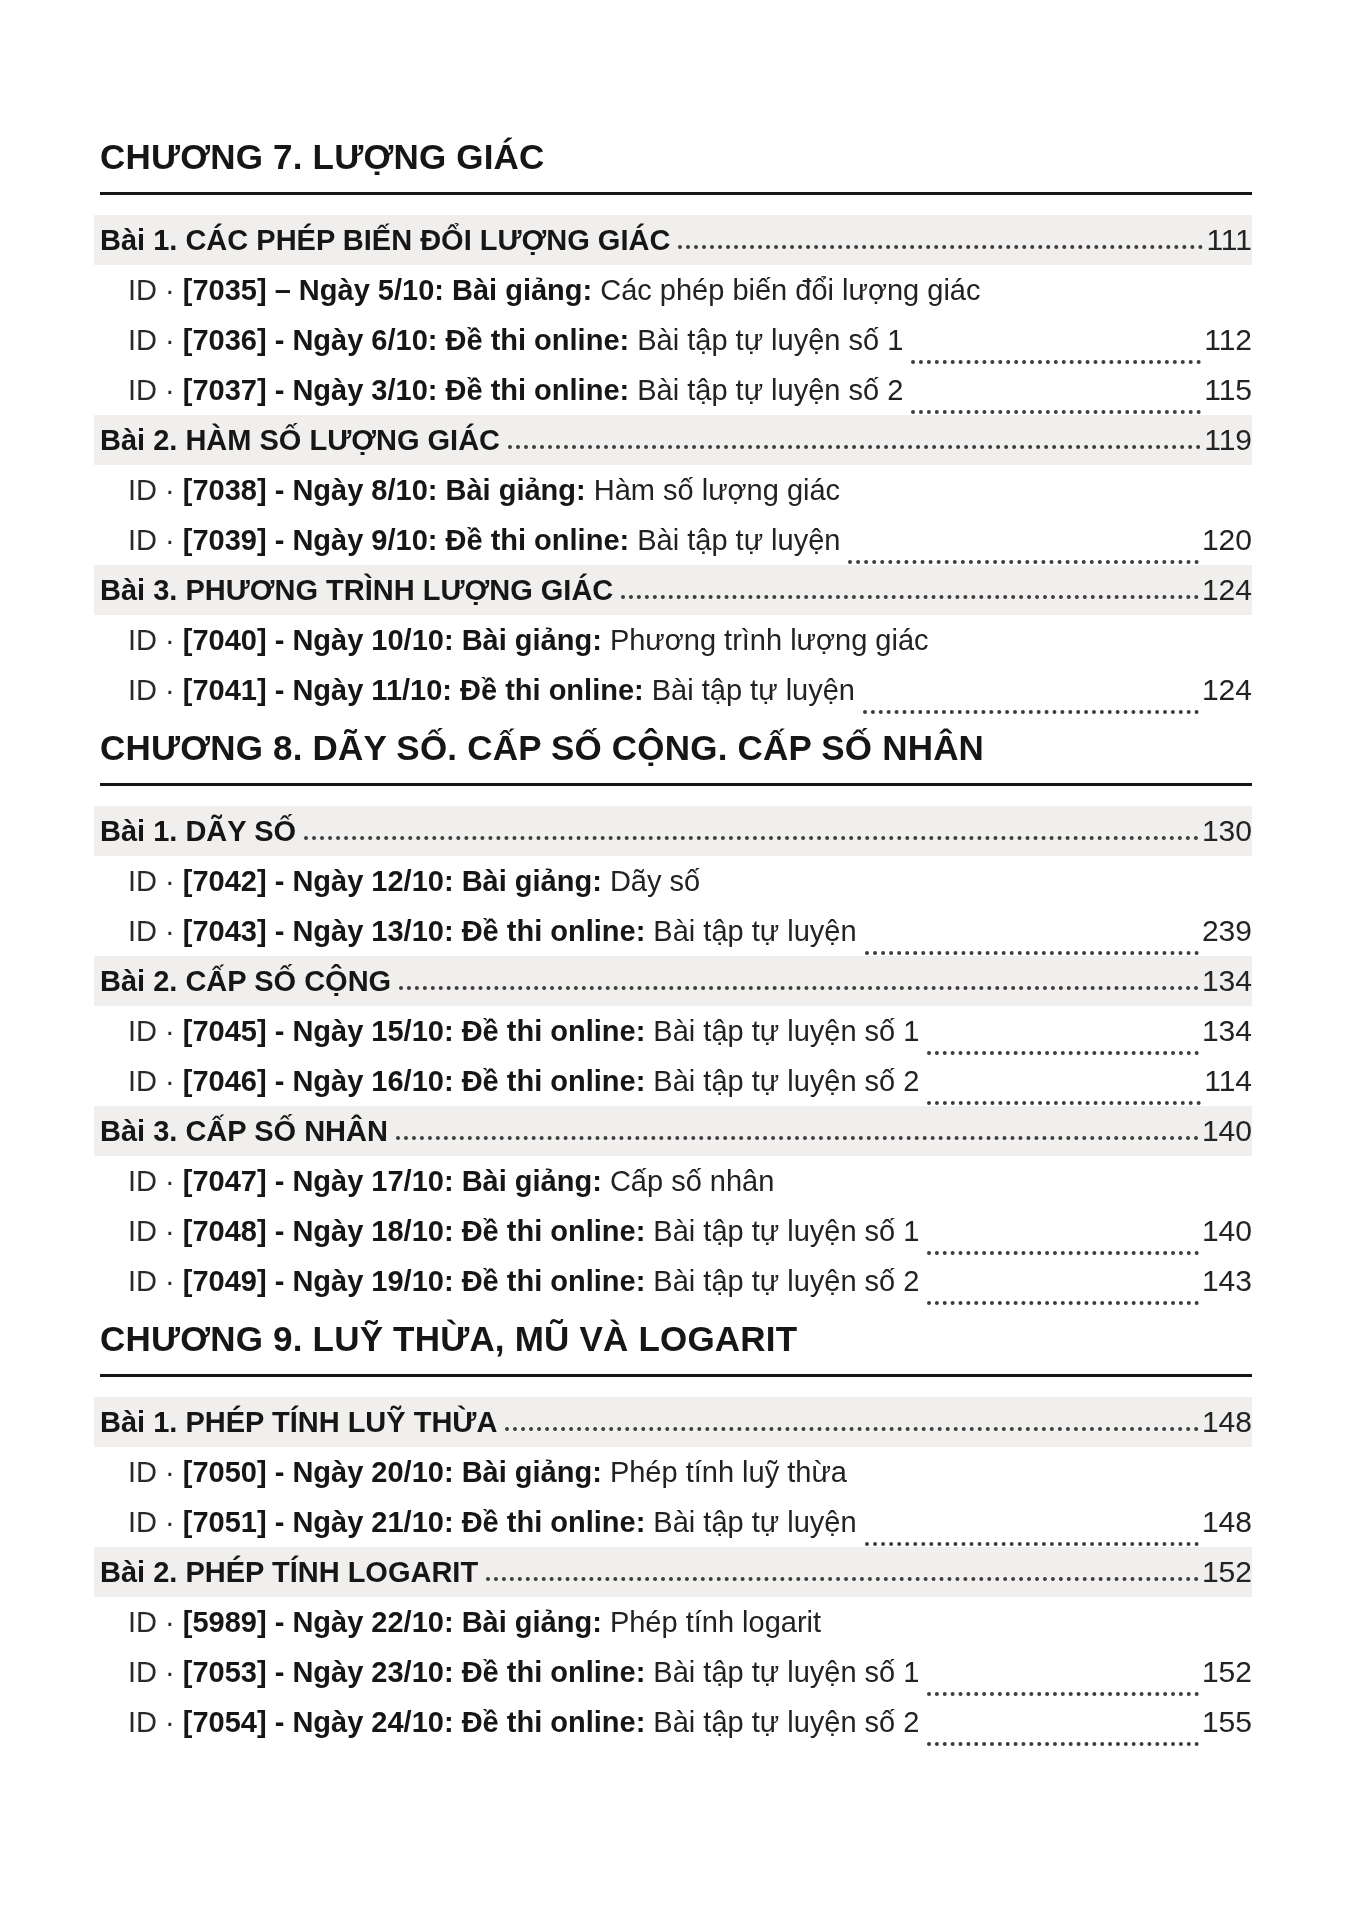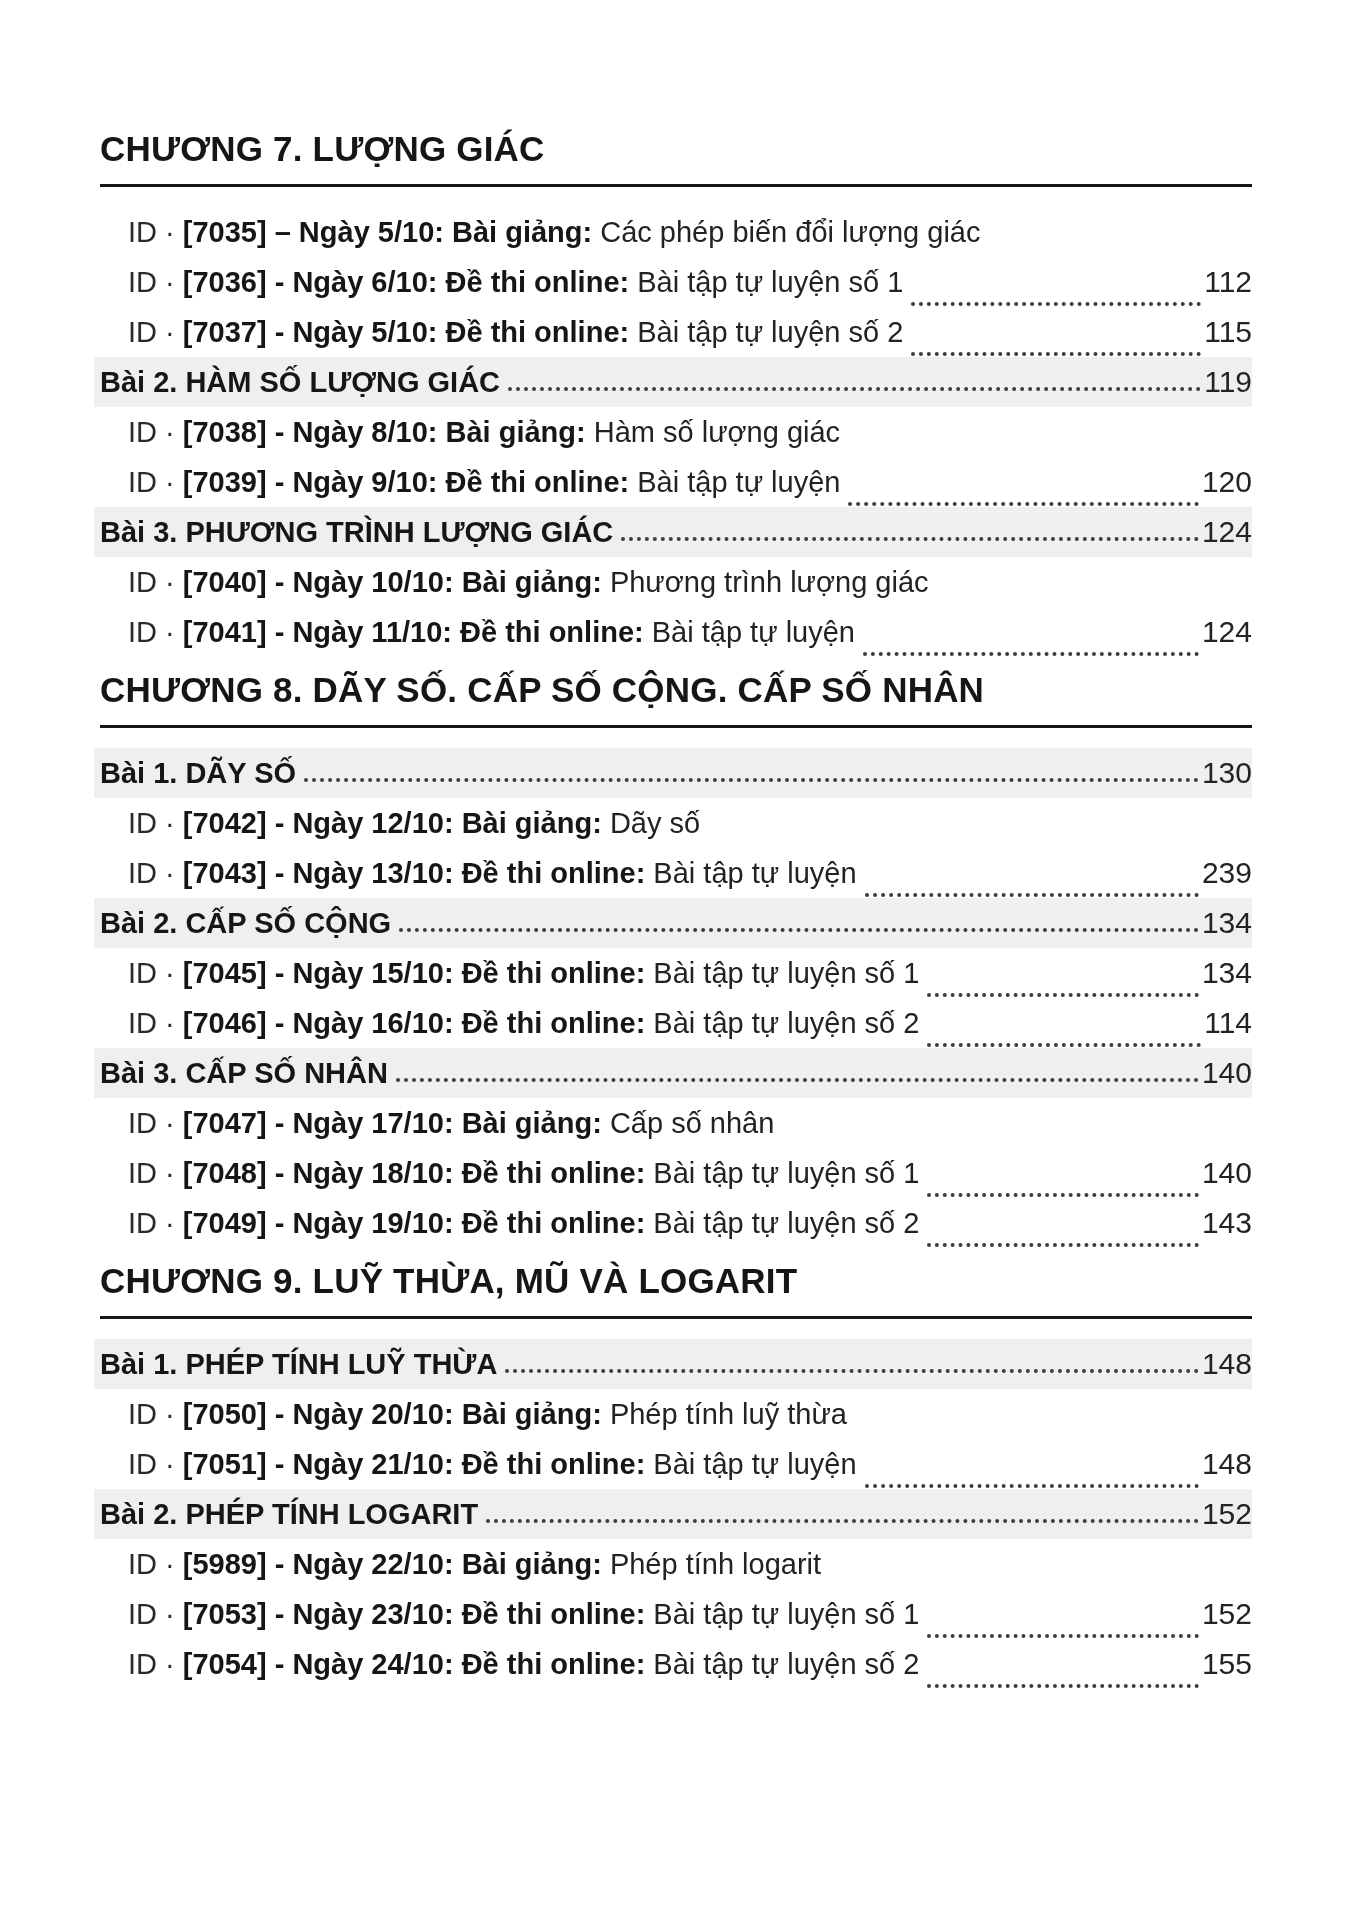--- a/index.html
+++ b/index.html
@@ -17,21 +17,21 @@
   .page {
     box-sizing: border-box;
     width: 1352px;
     height: 1920px;
     padding: 126px 100px 0 100px;
     background: #ffffff;
     overflow: hidden;
   }
   .chapter + .chapter { margin-top: 10px; }
   .chapter-title {
-    margin: 0 0 12px 0;
+    margin: 8px 0 12px 0;
     font-size: 35px;
     line-height: 46px;
     font-weight: 700;
     letter-spacing: 0.2px;
     color: #161616;
     white-space: nowrap;
   }
   .chapter-rule {
     height: 3px;
     background: #171717;
@@ -71,31 +71,36 @@
 </style>
 </head>
 <body>
 
 <main class="page">
   <div id="toc-root">
       <section class="chapter">
     <h1 class="chapter-title">CHƯƠNG 7. LƯỢNG GIÁC</h1>
     <div class="chapter-rule"></div>
     <div class="chapter-body">
+          <div class="toc-row section-row">
+    <span class="row-label">Bài 1. CÁC PHÉP BIẾN ĐỔI LƯỢNG GIÁC</span>
+    <span class="leader"></span>
+    <span class="page-num">111</span>
+  </div>
           <div class="toc-row item-row">
     <span class="row-label"><span class="id-pre">ID · </span><span class="meta-bold">[7035] – Ngày 5/10: Bài giảng: </span><span class="item-title">Các phép biến đổi lượng giác</span></span>
 
   </div>
           <div class="toc-row item-row">
     <span class="row-label"><span class="id-pre">ID · </span><span class="meta-bold">[7036] - Ngày 6/10: Đề thi online: </span><span class="item-title">Bài tập tự luyện số 1</span></span>
     <span class="leader"></span>
     <span class="page-num">112</span>
   </div>
           <div class="toc-row item-row">
-    <span class="row-label"><span class="id-pre">ID · </span><span class="meta-bold">[7037] - Ngày 5/10: Đề thi online: </span><span class="item-title">Bài tập tự luyện số 2</span></span>
+    <span class="row-label"><span class="id-pre">ID · </span><span class="meta-bold">[7037] - Ngày 3/10: Đề thi online: </span><span class="item-title">Bài tập tự luyện số 2</span></span>
     <span class="leader"></span>
     <span class="page-num">115</span>
   </div>
           <div class="toc-row section-row">
     <span class="row-label">Bài 2. HÀM SỐ LƯỢNG GIÁC</span>
     <span class="leader"></span>
     <span class="page-num">119</span>
   </div>
           <div class="toc-row item-row">
     <span class="row-label"><span class="id-pre">ID · </span><span class="meta-bold">[7038] - Ngày 8/10: Bài giảng: </span><span class="item-title">Hàm số lượng giác</span></span>

